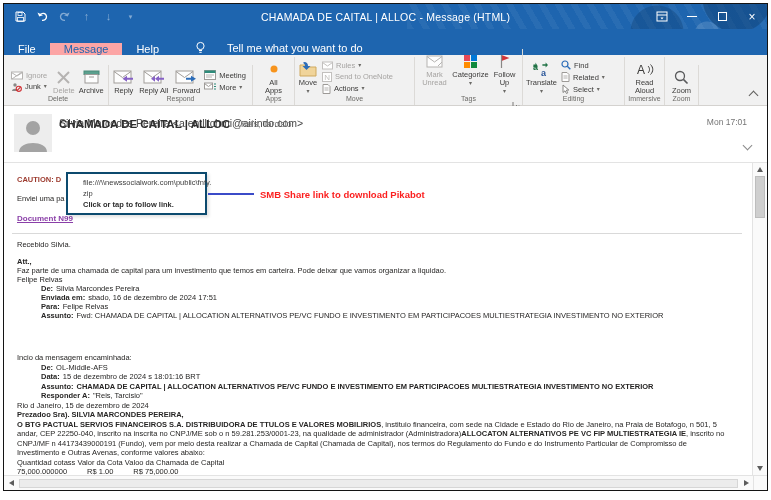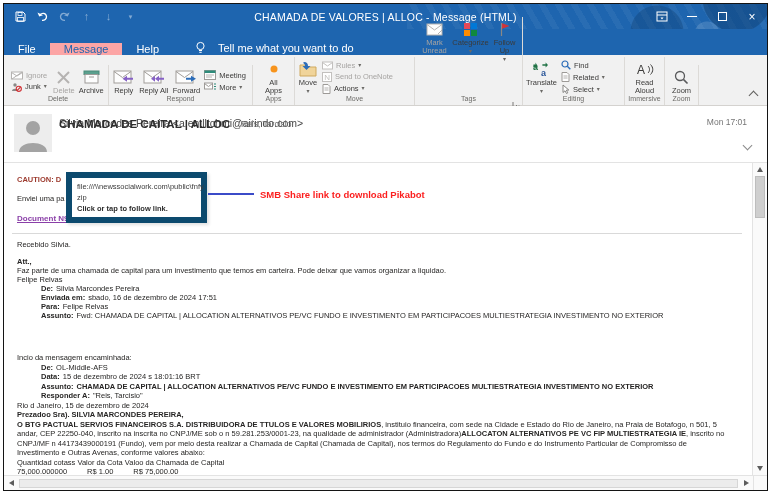--- a/index.html
+++ b/index.html
@@ -20,21 +20,21 @@
   .title-text { position:absolute; left:0; right:0; text-align:center; font-size:10.5px; letter-spacing:.2px; z-index:1; }
   .winctl { margin-left:auto; display:flex; z-index:2; }
   .winctl .wbtn { width:30px; height:25px; display:flex; align-items:center; justify-content:center; font-size:12px; }
   .wbtn .sq { width:9px; height:9px; border:1px solid #fff; }
   .wbtn .mini { width:10px; height:1px; background:#fff; }
 
   
   .tabsrow { height:26px; background:var(--accent,#1e65af); display:flex; align-items:flex-end; color:#fff; font-size:11px; flex:0 0 auto; }
   .tab { display:flex; align-items:center; padding:0 14px; }
   .tab.sel { background:#fca5a5; color:var(--accent,#1e65af); }
-  .tellme { display:flex; align-items:center; gap:12px; margin-left:22px; font-size:11px; }
+  .tellme { display:flex; align-items:center; gap:21px; margin-left:22px; font-size:11px; }
 
   
   .ribbon { height:51px; background:#f1f1f1; border-bottom:1px solid #d4d2cf; display:flex; align-items:flex-end; flex:0 0 auto; position:relative; }
   .rgroup { display:flex; flex-direction:column; border-right:1px solid #dcdad7; position:relative; flex:0 0 auto; }
   .gcontent { flex:1; display:flex; align-items:stretch; padding:2px 1px 0 1px; }
   .glabel { font-size:7px; color:#6b6a67; text-align:center; padding:0 2px 2px; line-height:8px; }
   .btn-lg { display:flex; flex-direction:column; align-items:center; justify-content:flex-start; padding:1px 2px 0; font-size:7.5px; color:#3b3a39; line-height:8px; text-align:center; }
   .btn-lg .ic { height:18px; display:flex; align-items:center; justify-content:center; margin-bottom:1px; }
   .btn-col { display:flex; flex-direction:column; justify-content:center; gap:2px; padding:0 2px; }
   .btn-sm { display:flex; align-items:center; gap:3px; font-size:7.5px; color:#3b3a39; line-height:9px; white-space:nowrap; }
@@ -67,21 +67,21 @@
   .hscroll { flex:0 0 14px; border-top:1px solid #e3e3e3; display:flex; align-items:center; background:#fafafa; }
   .harrow { width:14px; height:14px; display:flex; align-items:center; justify-content:center; }
   .htrack { flex:1; height:100%; display:flex; align-items:center; padding:2px 1px; }
   .hthumb { width:100%; height:9px; background:#ececec; border:1px solid #d6d6d6; }
   .hcorner { width:14px; height:14px; border-left:1px solid #e3e3e3; }
 
   
   .caution { position:absolute; left:13px; top:12px; font-weight:bold; color:var(--caution,#9c3a2e); font-size:7.5px; }
   .partial { position:absolute; left:13px; top:31px; font-size:7.5px; }
   .doclink { position:absolute; left:13px; top:51px; font-size:8px; font-weight:bold; color:var(--link,#8a3fa8); text-decoration:underline; }
-  .tooltip { position:absolute; left:62px; top:9px; width:141px; background:#fff; border:6px solid #0c4a6e; box-shadow:2px 2px 3px rgba(0,0,0,.12); padding:3px 5px; font-size:7.5px; line-height:11px; color:#3c3c3c; }
+  .tooltip { position:absolute; left:62px; top:9px; width:141px; background:#fff; border:2px solid #0c4a6e; box-shadow:2px 2px 3px rgba(0,0,0,.12); padding:3px 15px; font-size:7.5px; line-height:11px; color:#3c3c3c; }
   .tt-hint { font-weight:bold; color:#2c2c2c; }
   .callout-line { position:absolute; left:204px; top:30px; width:46px; height:2px; background:#3b4bc8; }
   .annotation { position:absolute; left:256px; top:26px; font-size:9.5px; font-weight:bold; color:var(--annotation,#fb1f1f); }
   .hr { position:absolute; left:8px; right:10px; top:70px; height:1px; background:#d9d9d9; }
   .paras { position:absolute; left:13px; top:77px; right:24px; line-height:9px; }
   .paras .bl b { margin-right:3px;padding-left:24px; }
   .gap8 { margin-bottom:8px; }
   .gap32 { margin-bottom:33px; }
   .fwd { line-height:9.5px; }
   .vals span { margin-right:20px; }
@@ -110,21 +110,21 @@
       <span class="qbtn dim">
         <svg width="13" height="11" viewBox="0 0 13 11">
             <path d="M9.5 4.5 C8 1.5, 3 1.5, 2.5 5.5 C2.4 8, 4.5 9.5, 7 9.3" fill="none" stroke="#fff" stroke-width="1.3"></path>
             <path d="M11.5 1.5 L9.8 5.4 L6 4.2 Z" fill="#fff"></path>
           </svg>
       </span>
       <span class="qbtn dim">↑</span>
       <span class="qbtn dim">↓</span>
       <span class="qbtn dim" style="font-size:7px;">▾</span>
     </div>
-    <div class="title-text">CHAMADA DE VALORES | ALLOC  -  Message (HTML)</div>
+    <div class="title-text">CHAMADA DE CAITAL | ALLOC  -  Message (HTML)</div>
     <div class="winctl">
       <span class="wbtn">
         <svg width="12" height="11" viewBox="0 0 12 11">
             <rect x="1" y="1" width="10" height="9" fill="none" stroke="#fff"></rect>
             <line x1="1" y1="4" x2="11" y2="4" stroke="#fff"></line>
             <path d="M6 8.5 L4.5 6.5 h3 Z" fill="#fff"></path>
           </svg>
       </span>
       <span class="wbtn">
           <span class="mini"></span>
@@ -302,21 +302,21 @@
                 <line x1="2.5" y1="4" x2="6.5" y2="4" stroke="#b5b3b1"></line>
                 <line x1="2.5" y1="6" x2="6.5" y2="6" stroke="#b5b3b1"></line>
               </svg>
             <span>Actions</span>
             </span>
         </div>
       </div>
       <div class="glabel">Move</div>
     </div>
 
-    <div class="rgroup" style="width:108px;gap:32px;">
+    <div class="rgroup" style="width:108px;">
       <div class="gcontent" style="justify-content:center;">
         <div class="btn-lg gray" style="width:34px;">
           <span class="ic">
             <svg width="18" height="14" viewBox="0 0 18 14">
                 <rect x="1" y="2" width="15" height="11" fill="#fdfdfd" stroke="#b5b3b1"></rect>
                 <path d="M1 2.5 L8.5 8 L16 2.5" fill="none" stroke="#b5b3b1"></path>
                 <path d="M12 12 L16 8" stroke="#b5b3b1"></path>
               </svg>
             </span>
           <span>Mark Unread</span>

